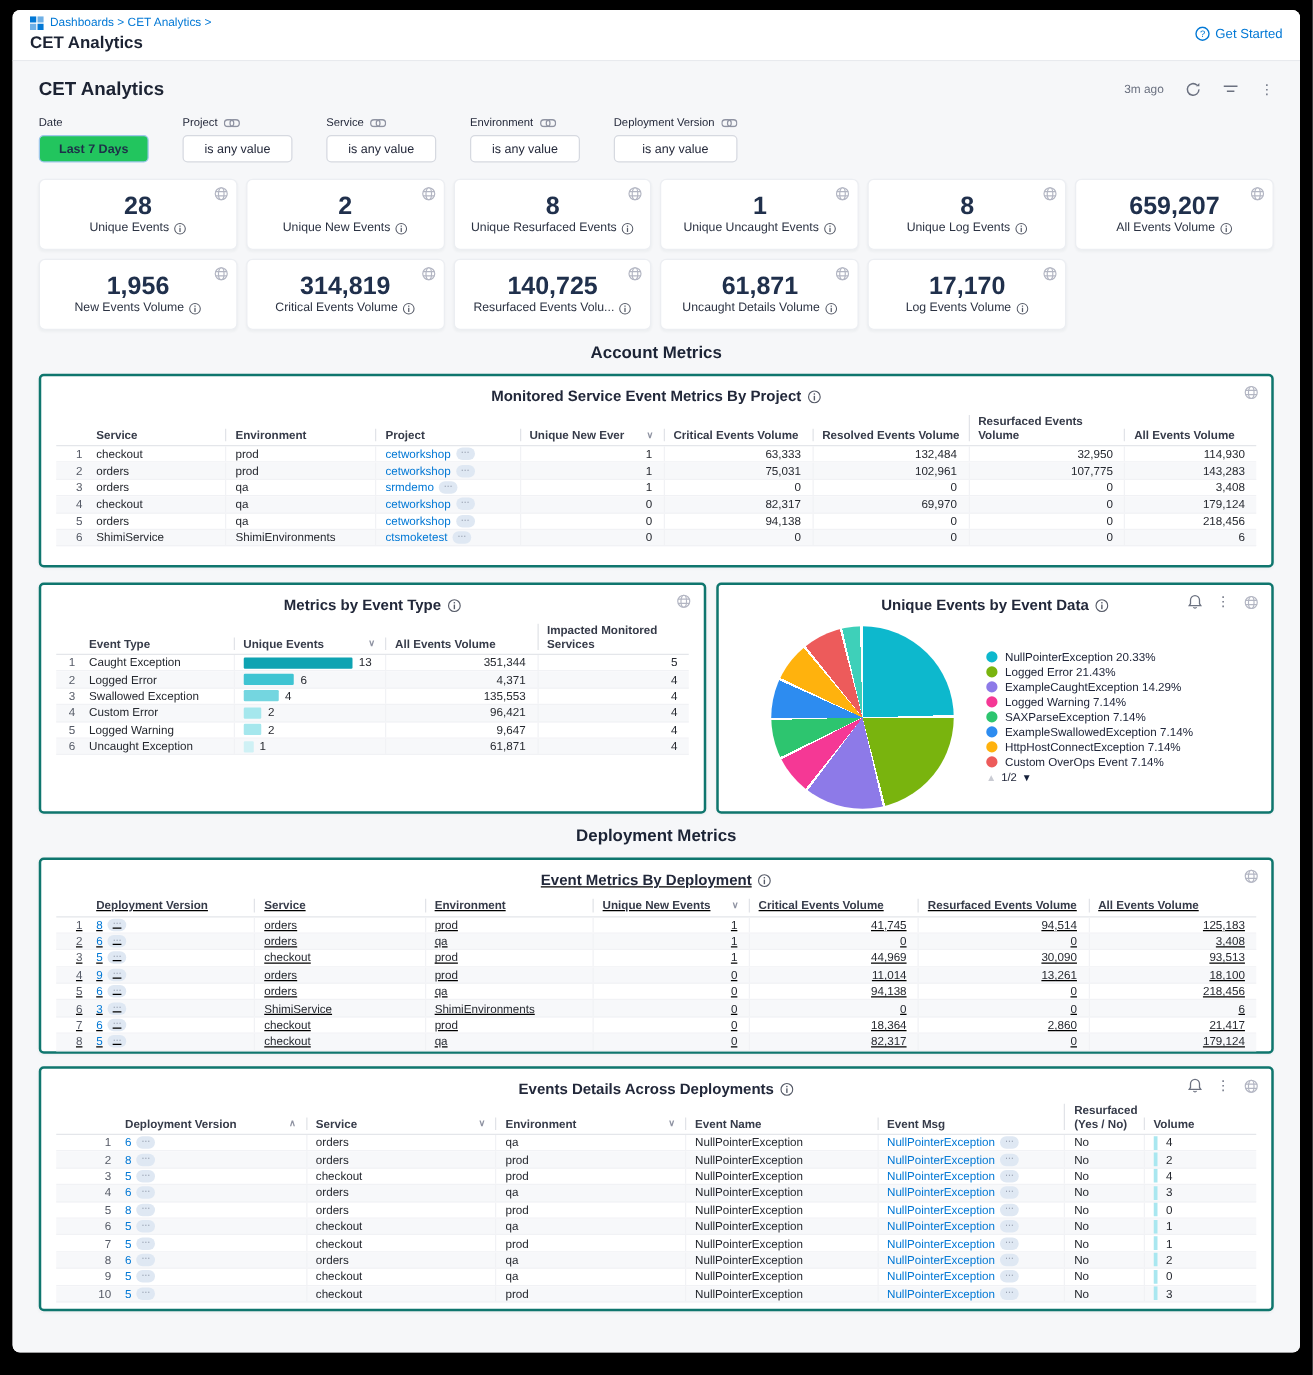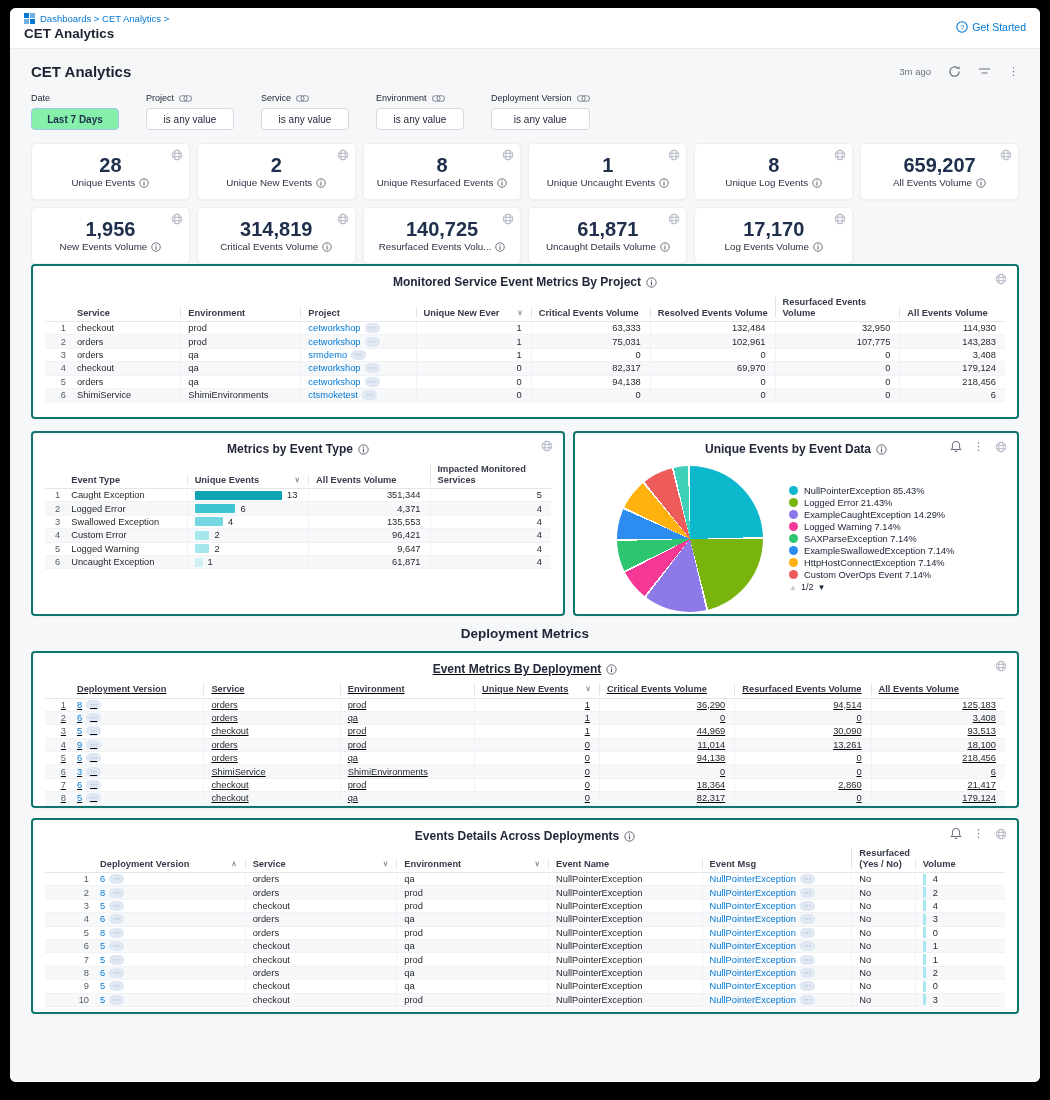--- a/index.html
+++ b/index.html
@@ -22,21 +22,21 @@
   .dash-head { display:flex; justify-content:space-between; align-items:center; }
   .dash-title { font-size:15px; font-weight:bold; color:#1c2333; }
   .dash-tools { display:flex; align-items:center; gap:17px; color:#6b7180; }
   .ago { font-size:9.5px; color:#6b7180; }
 
   
   .filters { display:flex; gap:27px; margin-top:13px; }
   .flabel { display:flex; align-items:center; gap:5px; font-size:9px; color:#23283a; margin-bottom:5px; }
   .fchip { height:22px; min-width:88px; padding:0 14px; display:flex; align-items:center; justify-content:center;
            background:#fff; border:1px solid #d6d9e0; border-radius:4px; font-size:10px; color:#23283a; }
-  .fchip.active { background:#86efac; border-color:#9ec7ea; font-weight:bold; color:#1d3048; }
+  .fchip.active { background:#22c55e; border-color:#9ec7ea; font-weight:bold; color:#1d3048; }
 
   
   .tiles { display:grid; grid-template-columns:repeat(6,1fr); gap:7px; margin-top:13px; }
   .tile { position:relative; background:#fff; border:1px solid #eceef2; border-radius:5px; height:57px;
           display:flex; flex-direction:column; align-items:center; justify-content:center; gap:2px; box-shadow:0 1px 2px rgba(30,40,60,.04); }
   .tile-globe { position:absolute; top:5px; right:6px; }
   .tile-val { font-size:20px; font-weight:bold; color:#20304c; line-height:20px; }
   .tile-label { display:flex; align-items:center; gap:4px; font-size:9.8px; color:#2b3242; }
 
   .section-h { text-align:center; font-size:13.5px; font-weight:bold; color:#1c2436; margin:10px 0; }
@@ -407,20 +407,21 @@
               <svg class="ic" width="10" height="10" viewBox="0 0 12 12">
                 <circle cx="6" cy="6" r="5.1" fill="none" stroke="#565b68" stroke-width="1"></circle>
                 <rect x="5.4" y="2.9" width="1.2" height="1.2" fill="#565b68"></rect>
                 <rect x="5.4" y="5.1" width="1.2" height="4" fill="#565b68"></rect>
               </svg>
             </span>
           </div>
         </div>
       </div>
 
+    <div class="section-h">Account Metrics</div>
 
     <div class="card" style="height:155px;">
       <div class="card-title">
           <span>Monitored Service Event Metrics By Project</span>
         <svg class="ic" width="11" height="11" viewBox="0 0 12 12">
             <circle cx="6" cy="6" r="5.1" fill="none" stroke="#565b68" stroke-width="1"></circle>
             <rect x="5.4" y="2.9" width="1.2" height="1.2" fill="#565b68"></rect>
             <rect x="5.4" y="5.1" width="1.2" height="4" fill="#565b68"></rect>
           </svg>
       </div>
@@ -650,21 +651,21 @@
                 <line x1="1.6" y1="5" x2="12.4" y2="5" stroke="#b3b6c3" stroke-width="1.1"></line>
                 <line x1="1.6" y1="9" x2="12.4" y2="9" stroke="#b3b6c3" stroke-width="1.1"></line>
               </svg>
             </span>
         </div>
         <div class="pie-wrap">
           <div class="pie" id="pie" style="background: conic-gradient(rgb(13, 184, 205) 0%, rgb(13, 184, 205) 24.55%, rgb(255, 255, 255) 24.55%, rgb(255, 255, 255) 25%, rgb(121, 180, 14) 25%, rgb(121, 180, 14) 45.98%, rgb(255, 255, 255) 45.98%, rgb(255, 255, 255) 46.43%, rgb(141, 122, 232) 46.43%, rgb(141, 122, 232) 60.27%, rgb(255, 255, 255) 60.27%, rgb(255, 255, 255) 60.72%, rgb(245, 56, 149) 60.72%, rgb(245, 56, 149) 67.41%, rgb(255, 255, 255) 67.41%, rgb(255, 255, 255) 67.86%, rgb(45, 197, 111) 67.86%, rgb(45, 197, 111) 74.55%, rgb(255, 255, 255) 74.55%, rgb(255, 255, 255) 75%, rgb(45, 140, 240) 75%, rgb(45, 140, 240) 81.69%, rgb(255, 255, 255) 81.69%, rgb(255, 255, 255) 82.14%, rgb(255, 178, 13) 82.14%, rgb(255, 178, 13) 88.83%, rgb(255, 255, 255) 88.83%, rgb(255, 255, 255) 89.28%, rgb(237, 91, 91) 89.28%, rgb(237, 91, 91) 95.97%, rgb(255, 255, 255) 95.97%, rgb(255, 255, 255) 96.42%, rgb(62, 208, 185) 96.42%, rgb(62, 208, 185) 99.55%, rgb(255, 255, 255) 99.55%, rgb(255, 255, 255) 100%);"></div>
           <div class="legend" id="pie-legend">
               <div class="legend-item">
                 <span class="legend-dot" style="background:#0db8cd"></span>
-                <span>NullPointerException 85.43%</span>
+                <span>NullPointerException 20.33%</span>
               </div>
               <div class="legend-item">
                 <span class="legend-dot" style="background:#79b40e"></span>
                 <span>Logged Error 21.43%</span>
               </div>
               <div class="legend-item">
                 <span class="legend-dot" style="background:#8d7ae8"></span>
                 <span>ExampleCaughtException 14.29%</span>
               </div>
               <div class="legend-item">
@@ -732,21 +733,21 @@
           <div class="tbody">
             <div class="trow">
               <div class="td idx" style="width:2.6%;justify-content:flex-end;padding-right:4px;">1</div>
               <div class="td first" style="width:13.9%">
                 <a class="lnk" href="#">8</a>
                 <span class="badge">⋯</span>
               </div>
               <div class="td" style="width:14.2%">orders</div>
               <div class="td" style="width:14%">prod</div>
               <div class="td num" style="width:13%">1</div>
-              <div class="td num" style="width:14.1%">36,290</div>
+              <div class="td num" style="width:14.1%">41,745</div>
               <div class="td num" style="width:14.2%">94,514</div>
               <div class="td num" style="width:14%">125,183</div>
             </div>
             <div class="trow">
               <div class="td idx" style="width:2.6%;justify-content:flex-end;padding-right:4px;">2</div>
               <div class="td first" style="width:13.9%">
                 <a class="lnk" href="#">6</a>
                 <span class="badge">⋯</span>
               </div>
               <div class="td" style="width:14.2%">orders</div>

